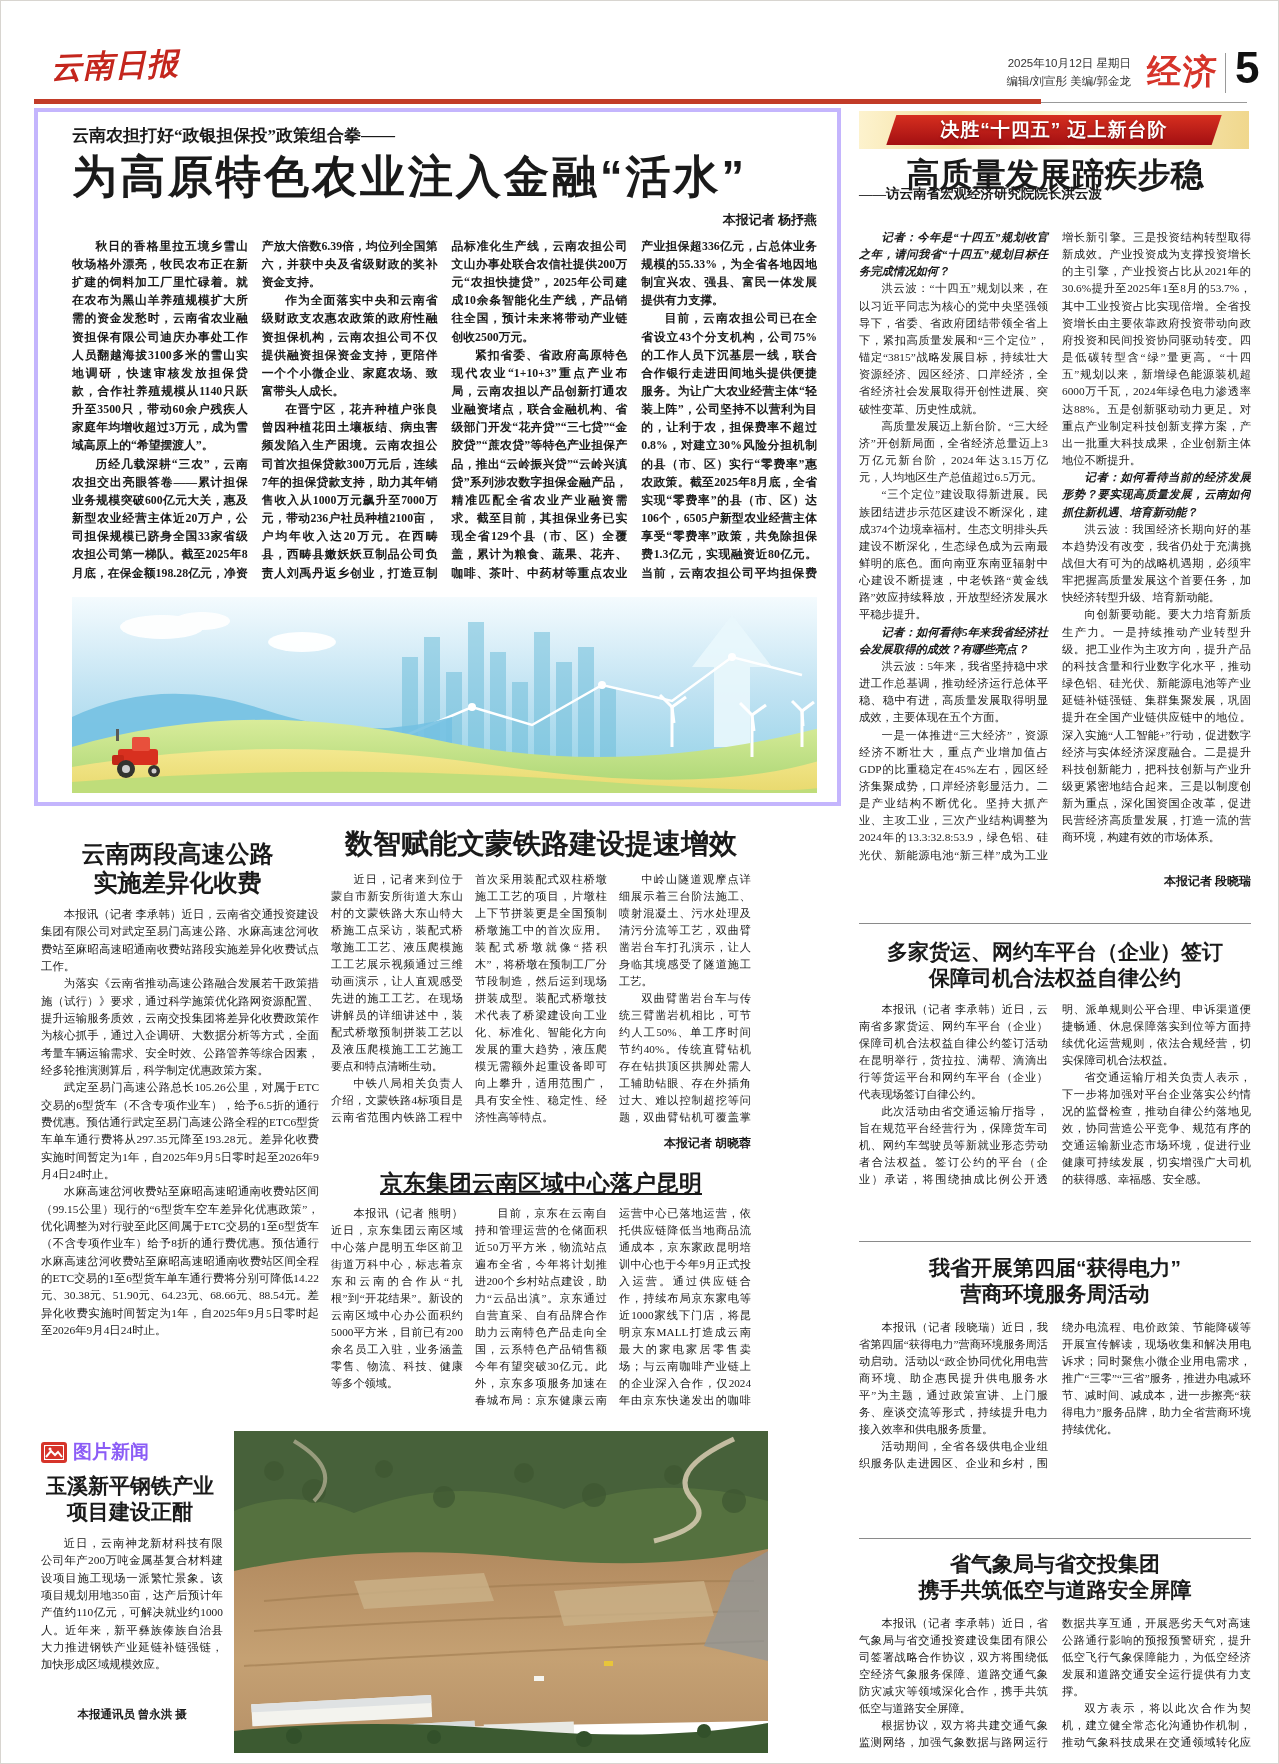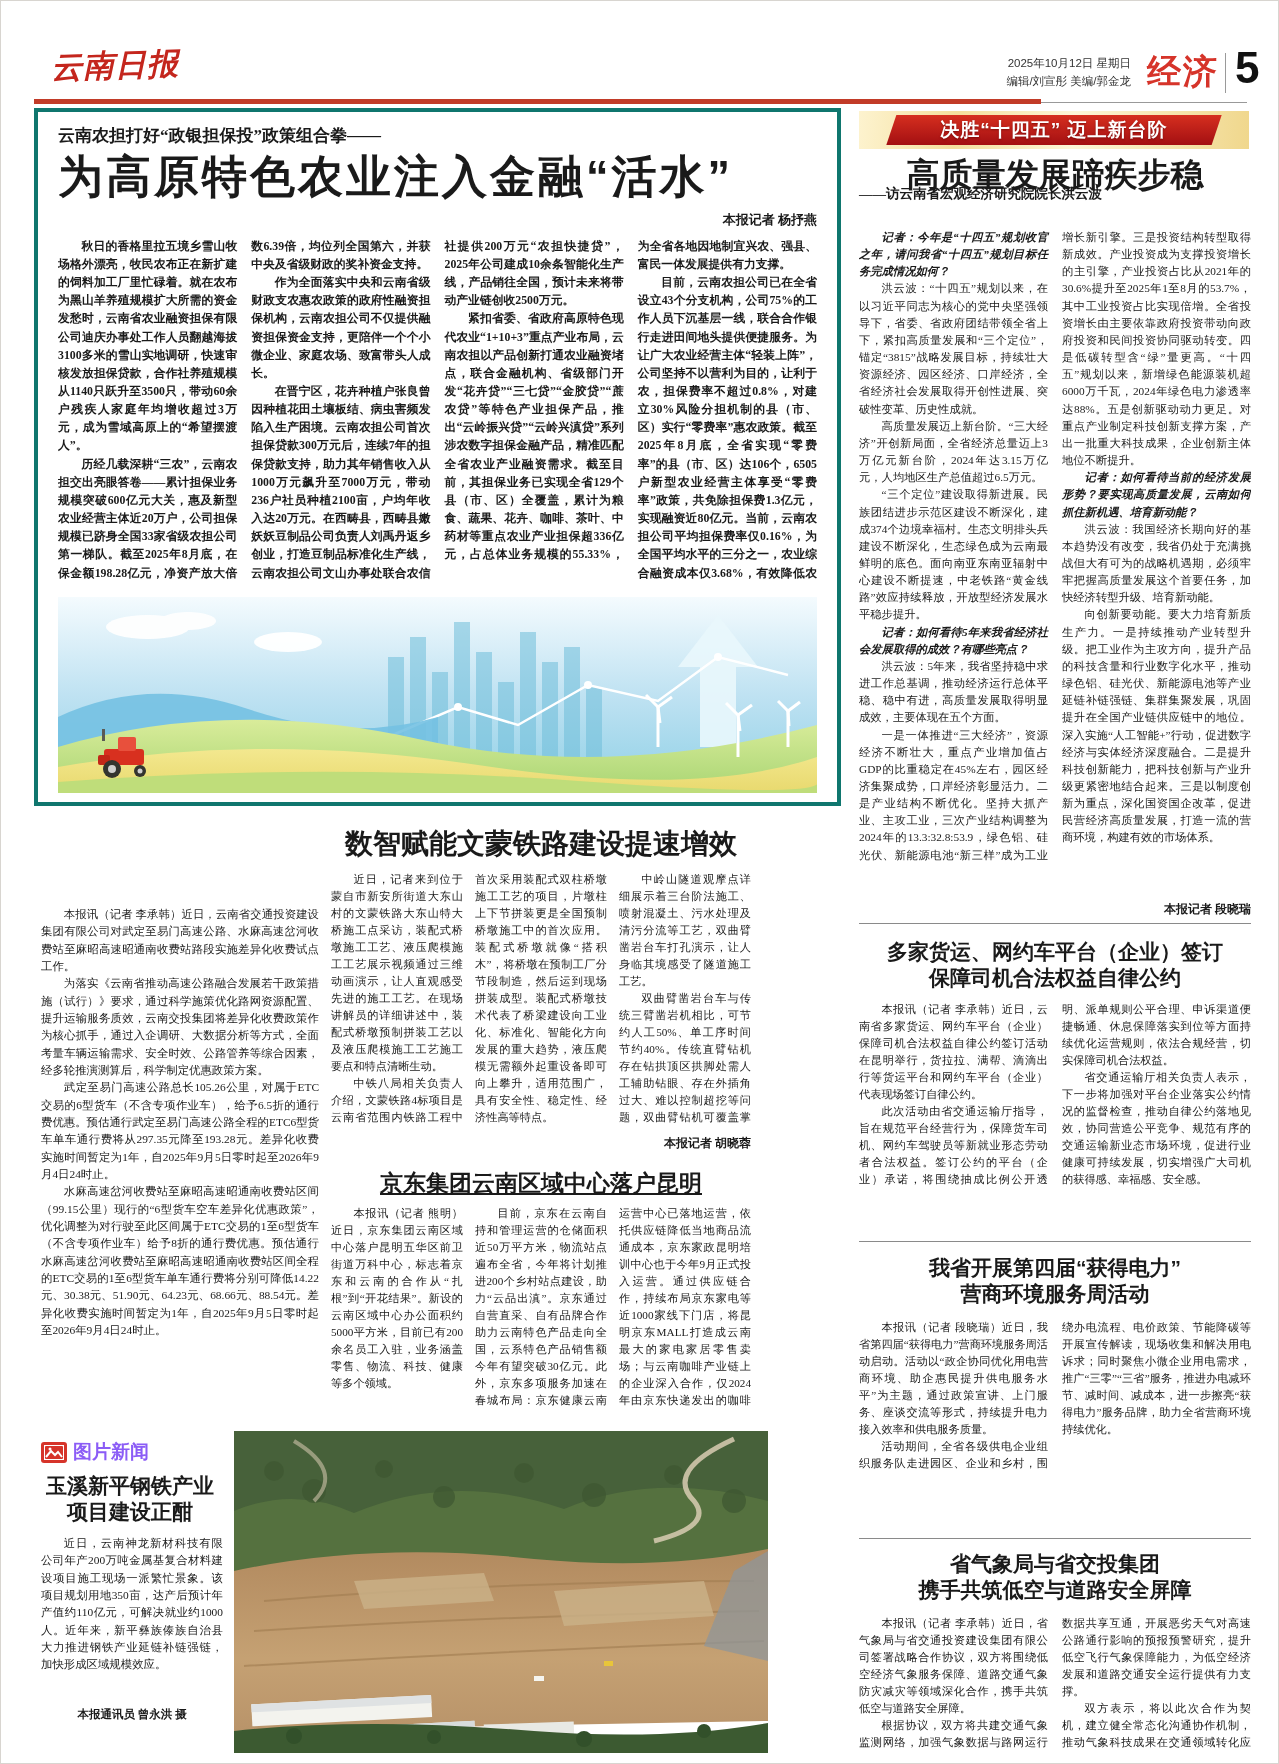--- a/index.html
+++ b/index.html
@@ -11,22 +11,22 @@
             font-size:31px;color:#c4261d;transform:rotate(-2deg);letter-spacing:1px;}
   .dateblock{left:880px;top:54px;width:250px;text-align:right;font-family:"Liberation Sans",sans-serif;
              font-size:11.5px;line-height:1.55;color:#333;}
   .section-label{left:1146px;top:48px;font-family:"Liberation Sans",sans-serif;font-weight:900;
                  font-size:34px;color:#d6342a;letter-spacing:2px;}
   .head-vrule{left:1224px;top:52px;width:1px;height:40px;background:#9a9a9a;}
   .page-num{left:1234px;top:42px;font-family:"Liberation Sans",sans-serif;font-weight:700;font-size:44px;color:#111;}
   .head-rule-red{left:33px;top:98px;width:1007px;height:5px;background:#c23b28;}
   .head-rule-gray{left:1040px;top:101px;width:206px;height:1px;background:#999;}
   
-  .lead-box{left:33px;top:107px;width:807px;height:698px;border:4px solid #0f766e;box-sizing:border-box;
-            padding:12px 20px 14px 20px;background:#fff;}
+  .lead-box{left:33px;top:107px;width:807px;height:698px;border:4px solid #c4b5fd;box-sizing:border-box;
+            padding:12px 20px 14px 34px;background:#fff;}
   .lead-kicker{font-weight:700;font-size:17px;}
   .lead-headline{font-family:"Liberation Sans",sans-serif;font-weight:900;font-size:45px;line-height:1.15;
                  letter-spacing:3px;margin-top:4px;white-space:nowrap;}
   .lead-byline{text-align:right;font-size:13px;margin-top:8px;font-weight:700;}
   .lead-body{margin-top:8px;height:352px;column-count:4;column-gap:14px;font-size:11.8px;line-height:1.54;
              text-align:justify;overflow:hidden;font-weight:bold;}
   .lead-body p,.body p{margin:0;text-indent:2em;}
   
   .h-center{text-align:center;font-family:"Liberation Sans",sans-serif;font-weight:900;white-space:pre-line;line-height:1.22;}
   .body{text-align:justify;overflow:hidden;font-size:11.3px;line-height:1.52;}
@@ -171,21 +171,21 @@
       <p class="a">洪云波：“十四五”规划以来，在以习近平同志为核心的党中央坚强领导下，省委、省政府团结带领全省上下，紧扣高质量发展和“三个定位”，锚定“3815”战略发展目标，持续壮大资源经济、园区经济、口岸经济，全省经济社会发展取得开创性进展、突破性变革、历史性成就。</p>
       <p class="a">高质量发展迈上新台阶。“三大经济”开创新局面，全省经济总量迈上3万亿元新台阶，2024年达3.15万亿元，人均地区生产总值超过6.5万元。</p>
       <p class="a">“三个定位”建设取得新进展。民族团结进步示范区建设不断深化，建成374个边境幸福村。生态文明排头兵建设不断深化，生态绿色成为云南最鲜明的底色。面向南亚东南亚辐射中心建设不断提速，中老铁路“黄金线路”效应持续释放，开放型经济发展水平稳步提升。</p>
       <p class="q">记者：如何看待5年来我省经济社会发展取得的成效？有哪些亮点？</p>
       <p class="a">洪云波：5年来，我省坚持稳中求进工作总基调，推动经济运行总体平稳、稳中有进，高质量发展取得明显成效，主要体现在五个方面。</p>
       <p class="a">一是一体推进“三大经济”，资源经济不断壮大，重点产业增加值占GDP的比重稳定在45%左右，园区经济集聚成势，口岸经济彰显活力。二是产业结构不断优化。坚持大抓产业、主攻工业，三次产业结构调整为2024年的13.3:32.8:53.9，绿色铝、硅光伏、新能源电池“新三样”成为工业增长新引擎。三是投资结构转型取得新成效。产业投资成为支撑投资增长的主引擎，产业投资占比从2021年的30.6%提升至2025年1至8月的53.7%，其中工业投资占比实现倍增。全省投资增长由主要依靠政府投资带动向政府投资和民间投资协同驱动转变。四是低碳转型含“绿”量更高。“十四五”规划以来，新增绿色能源装机超6000万千瓦，2024年绿色电力渗透率达88%。五是创新驱动动力更足。对重点产业制定科技创新支撑方案，产出一批重大科技成果，企业创新主体地位不断提升。</p>
       <p class="q">记者：如何看待当前的经济发展形势？要实现高质量发展，云南如何抓住新机遇、培育新动能？</p>
       <p class="a">洪云波：我国经济长期向好的基本趋势没有改变，我省仍处于充满挑战但大有可为的战略机遇期，必须牢牢把握高质量发展这个首要任务，加快经济转型升级、培育新动能。</p>
       <p class="a">向创新要动能。要大力培育新质生产力。一是持续推动产业转型升级。把工业作为主攻方向，提升产品的科技含量和行业数字化水平，推动绿色铝、硅光伏、新能源电池等产业延链补链强链、集群集聚发展，巩固提升在全国产业链供应链中的地位。深入实施“人工智能+”行动，促进数字经济与实体经济深度融合。二是提升科技创新能力，把科技创新与产业升级更紧密地结合起来。三是以制度创新为重点，深化国资国企改革，促进民营经济高质量发展，打造一流的营商环境，构建有效的市场体系。</p>
     </div>
-  <div class="abs byline-r" style="left:858px;top:900px;width:392px;">本报记者 段晓瑞</div>
+  <div class="abs byline-r" style="left:858px;top:872px;width:392px;">本报记者 段晓瑞</div>
   <div class="abs divider" style="left:858px;top:922px;width:392px;"></div>
 
   <div class="abs h-center" style="left:858px;top:938px;width:392px;font-size:21px;">多家货运、网约车平台（企业）签订
 保障司机合法权益自律公约</div>
   <div class="abs body" style="left:858px;top:1000px;width:392px;height:230px;column-count:2;column-gap:14px;font-size:11.2px;">
       <p>本报讯（记者 李承韩）近日，云南省多家货运、网约车平台（企业）保障司机合法权益自律公约签订活动在昆明举行，货拉拉、满帮、滴滴出行等货运平台和网约车平台（企业）代表现场签订自律公约。</p>
       <p>此次活动由省交通运输厅指导，旨在规范平台经营行为，保障货车司机、网约车驾驶员等新就业形态劳动者合法权益。签订公约的平台（企业）承诺，将围绕抽成比例公开透明、派单规则公平合理、申诉渠道便捷畅通、休息保障落实到位等方面持续优化运营规则，依法合规经营，切实保障司机合法权益。</p>
       <p>省交通运输厅相关负责人表示，下一步将加强对平台企业落实公约情况的监督检查，推动自律公约落地见效，协同营造公平竞争、规范有序的交通运输新业态市场环境，促进行业健康可持续发展，切实增强广大司机的获得感、幸福感、安全感。</p>
     </div>
   <div class="abs divider" style="left:858px;top:1240px;width:392px;"></div>
@@ -199,20 +199,22 @@
   <div class="abs divider" style="left:858px;top:1537px;width:392px;"></div>
 
   <div class="abs h-center" style="left:858px;top:1550px;width:392px;font-size:21px;">省气象局与省交投集团
 携手共筑低空与道路安全屏障</div>
   <div class="abs body" style="left:858px;top:1614px;width:392px;height:142px;column-count:2;column-gap:14px;font-size:11.2px;">
       <p>本报讯（记者 李承韩）近日，省气象局与省交通投资建设集团有限公司签署战略合作协议，双方将围绕低空经济气象服务保障、道路交通气象防灾减灾等领域深化合作，携手共筑低空与道路安全屏障。</p>
       <p>根据协议，双方将共建交通气象监测网络，加强气象数据与路网运行数据共享互通，开展恶劣天气对高速公路通行影响的预报预警研究，提升低空飞行气象保障能力，为低空经济发展和道路交通安全运行提供有力支撑。</p>
       <p>双方表示，将以此次合作为契机，建立健全常态化沟通协作机制，推动气象科技成果在交通领域转化应用，共同提升防灾减灾救灾能力，更好服务全省经济社会高质量发展。</p>
     </div>
 
+  <div class="abs h-center" style="left:33px;top:838px;width:287px;font-size:24px;">云南两段高速公路
+实施差异化收费</div>
   <div class="abs body" style="left:40px;top:905px;width:278px;height:478px;font-size:11.4px;">
       <p>本报讯（记者 李承韩）近日，云南省交通投资建设集团有限公司对武定至易门高速公路、水麻高速岔河收费站至麻昭高速昭通南收费站路段实施差异化收费试点工作。</p>
       <p>为落实《云南省推动高速公路融合发展若干政策措施（试行）》要求，通过科学施策优化路网资源配置、提升运输服务质效，云南交投集团将差异化收费政策作为核心抓手，通过入企调研、大数据分析等方式，全面考量车辆运输需求、安全时效、公路管养等综合因素，经多轮推演测算后，科学制定优惠政策方案。</p>
       <p>武定至易门高速公路总长105.26公里，对属于ETC交易的6型货车（不含专项作业车），给予6.5折的通行费优惠。预估通行武定至易门高速公路全程的ETC6型货车单车通行费将从297.35元降至193.28元。差异化收费实施时间暂定为1年，自2025年9月5日零时起至2026年9月4日24时止。</p>
       <p>水麻高速岔河收费站至麻昭高速昭通南收费站区间（99.15公里）现行的“6型货车空车差异化优惠政策”，优化调整为对行驶至此区间属于ETC交易的1至6型货车（不含专项作业车）给予8折的通行费优惠。预估通行水麻高速岔河收费站至麻昭高速昭通南收费站区间全程的ETC交易的1至6型货车单车通行费将分别可降低14.22元、30.38元、51.90元、64.23元、68.66元、88.54元。差异化收费实施时间暂定为1年，自2025年9月5日零时起至2026年9月4日24时止。</p>
     </div>
 
   <div class="abs h-center" style="left:330px;top:826px;width:420px;font-size:28px;">数智赋能文蒙铁路建设提速增效</div>
   <div class="abs body" style="left:330px;top:870px;width:420px;height:260px;column-count:3;column-gap:12px;font-size:11.2px;">
       <p>近日，记者来到位于蒙自市新安所街道大东山村的文蒙铁路大东山特大桥施工点采访，装配式桥墩施工工艺、液压爬模施工工艺展示视频通过三维动画演示，让人直观感受先进的施工工艺。在现场讲解员的详细讲述中，装配式桥墩预制拼装工艺以及液压爬模施工工艺施工要点和特点清晰生动。</p>

